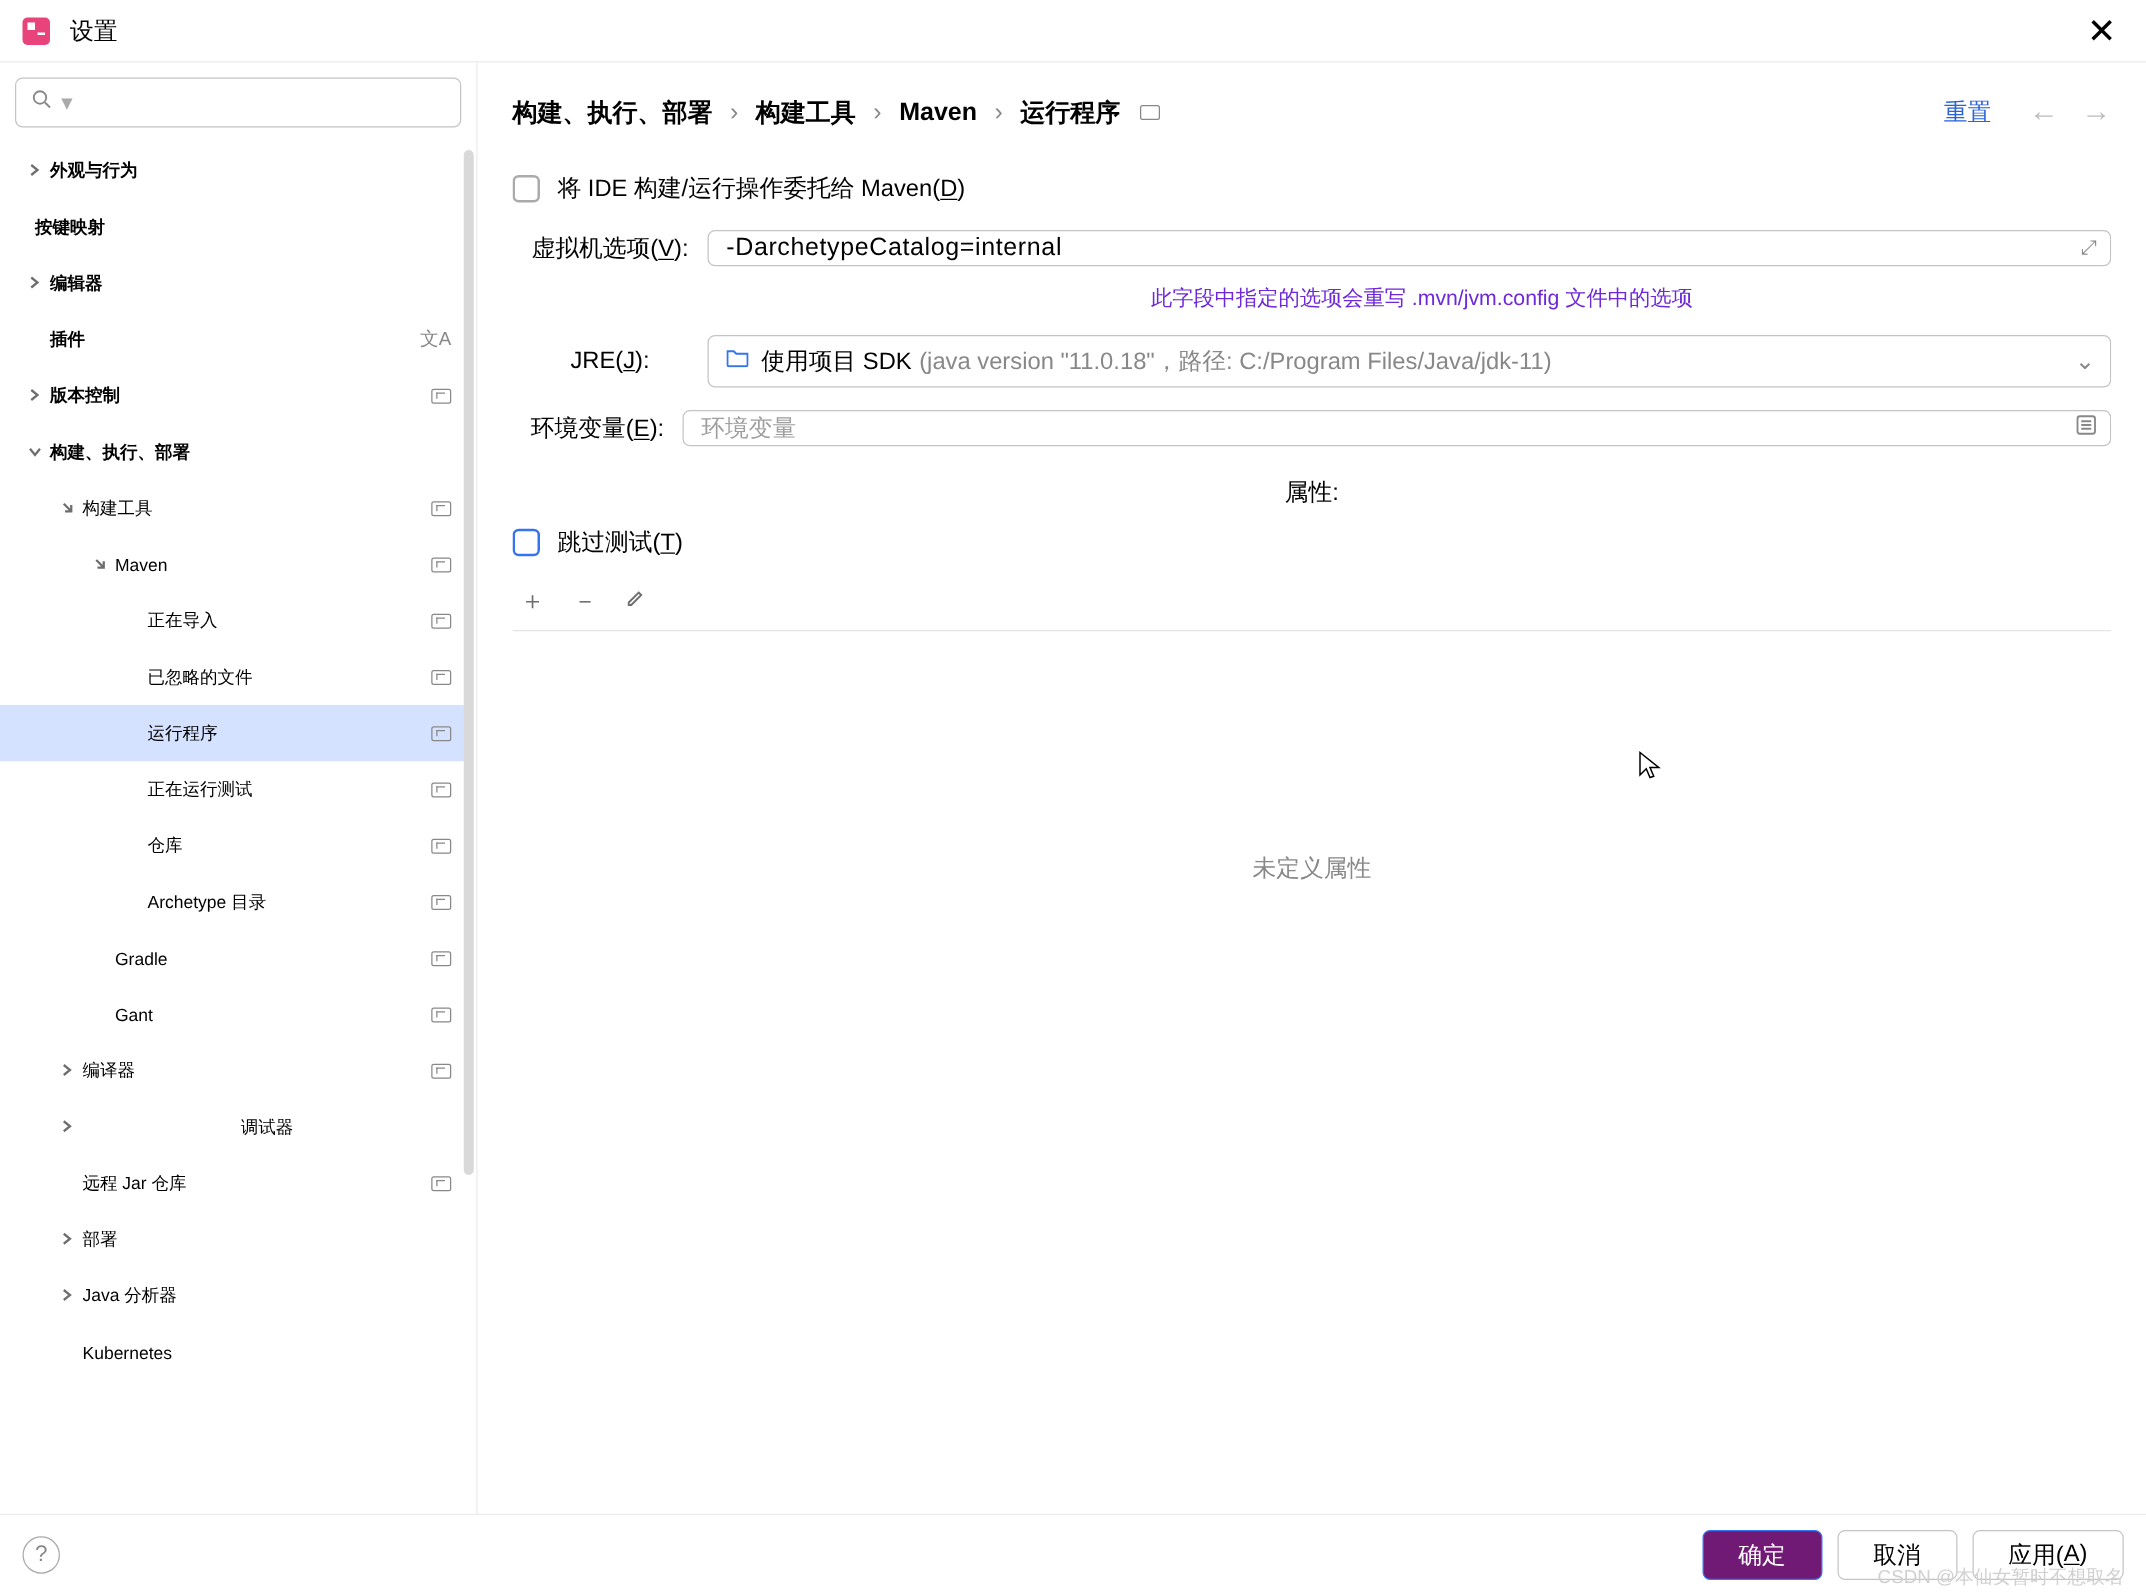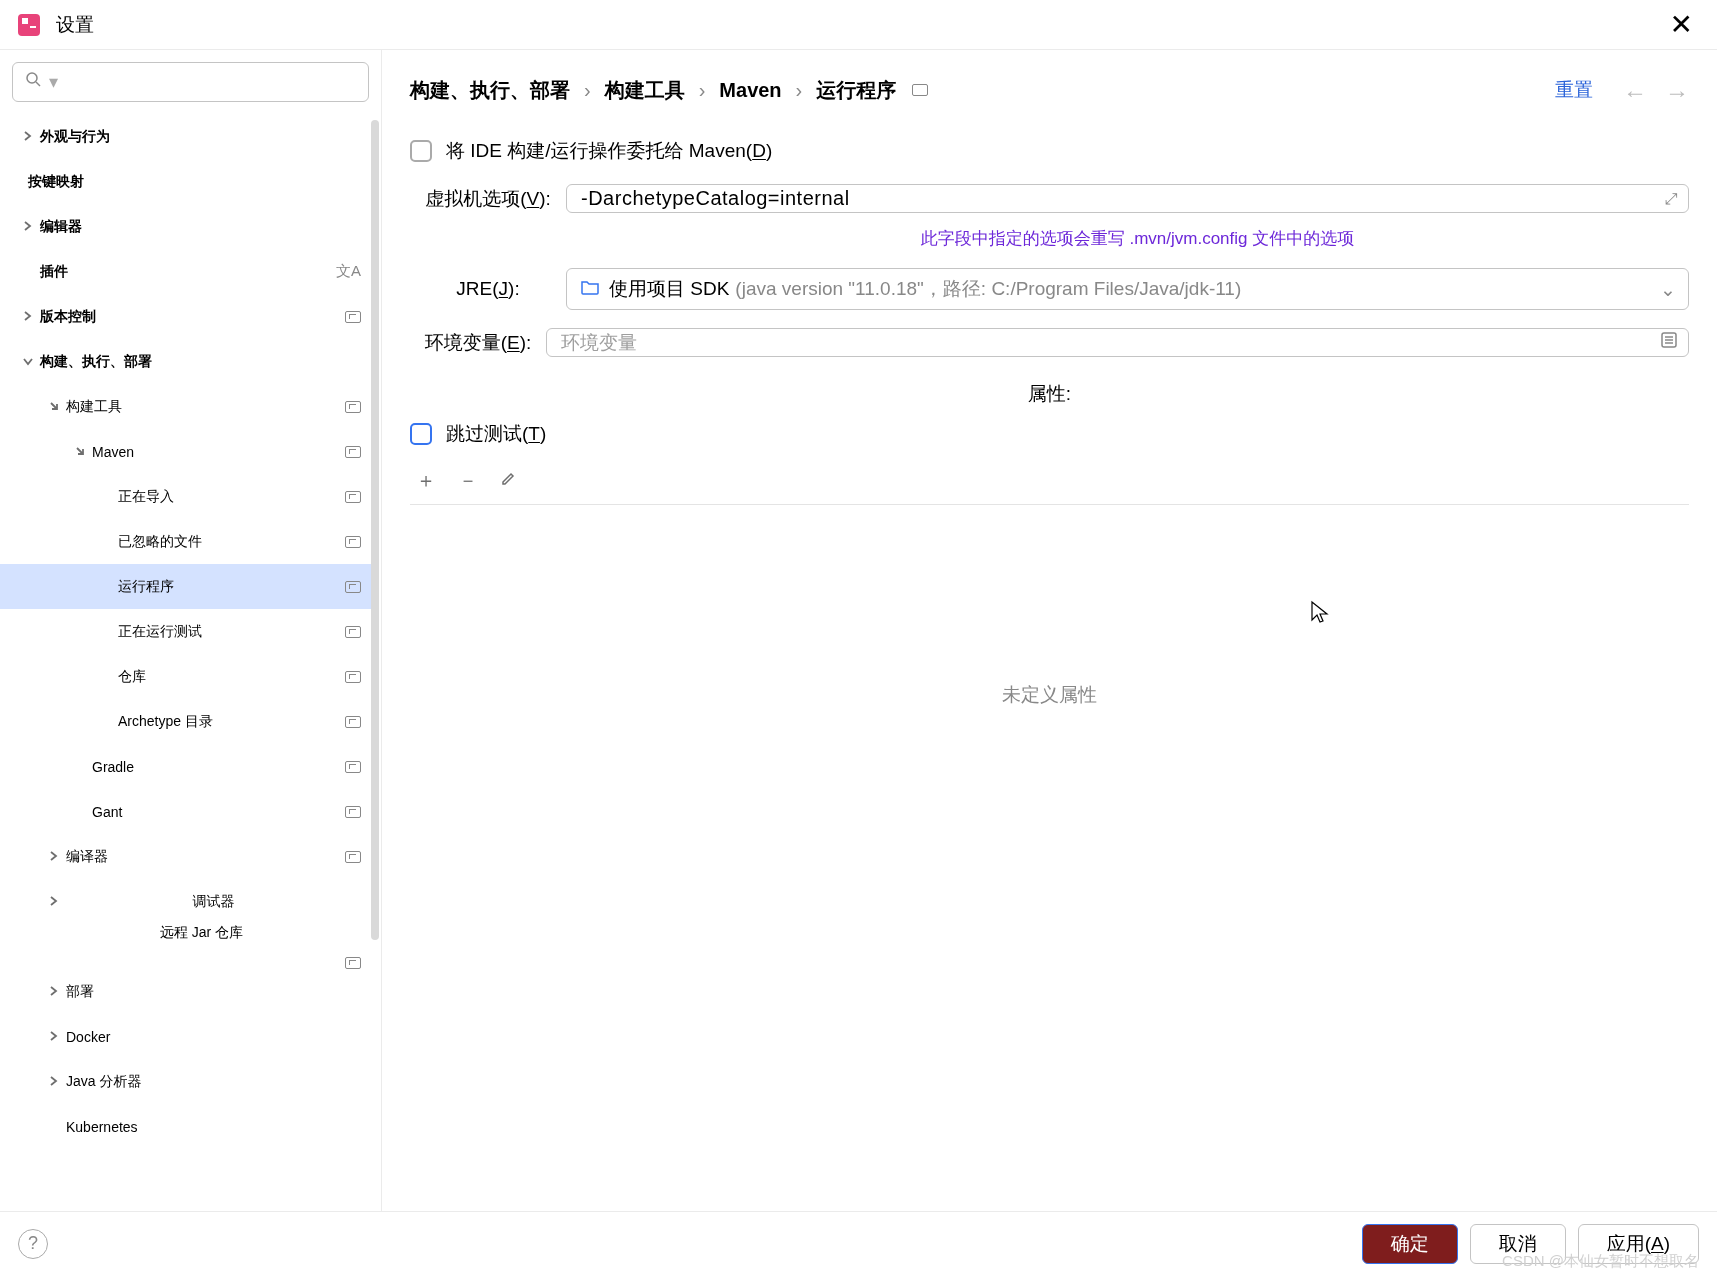--- a/index.html
+++ b/index.html
@@ -52,21 +52,21 @@
 .dropdown .caret { position: absolute; right: 12px; color: #888; }
 .section-label { font-size: 19px; margin-bottom: 14px; }
 .toolbar { display: flex; gap: 22px; padding: 6px 6px 10px 6px; border-bottom: 1px solid #e4e4e4; align-items: center; }
 .toolbar .tb-btn { color: #6e6e6e; cursor: pointer; font-size: 20px; }
 .prop-area { border: none; height: 380px; display: flex; align-items: center; justify-content: center; color: #888; font-size: 19px; border-top: none; }
 .cursor-arrow { position: absolute; left: 900px; top: 478px; pointer-events: none; }
 .footer { height: 64px; border-top: 1px solid #ebebeb; display: flex; align-items: center; padding: 0 18px; position: relative; }
 .help-icon { width: 30px; height: 30px; border: 1.5px solid #aaa; border-radius: 50%; display: flex; align-items: center; justify-content: center; color: #888; cursor: pointer; }
 .footer-spacer { flex: 1; }
 .btn { height: 40px; padding: 0 28px; border-radius: 6px; font-size: 19px; cursor: pointer; margin-left: 12px; border: 1px solid #c4c4c4; background: #fff; display: flex; align-items: center; }
-.btn.primary { background: #7f1d1d; border-color: #3574f0; color: #fff; }
+.btn.primary { background: #701a75; border-color: #3574f0; color: #fff; }
 .watermark { position: absolute; right: 18px; bottom: 4px; font-size: 15px; color: #d0d0d0; }
 .u { text-decoration: underline; text-underline-offset: 2px; }
 </style>
 </head>
 <body>
 
 <div class="titlebar">
   <span class="titlebar-icon">
     <svg viewBox="0 0 26 26" width="26" height="26">
         <rect x="2" y="2" width="22" height="22" rx="4" fill="#e8437a"></rect>
@@ -187,36 +187,30 @@
             </svg></span>
           <span class="label">编译器</span>
           <span class="scheme-icon"></span>
         </div>
         <div class="tree-item" style="padding-left: 42px; text-align: center;">
           <span class="arrow"><svg width="12" height="12" viewBox="0 0 12 12">
               <path d="M3 2 L8 6 L3 10" fill="none" stroke="#6e6e6e" stroke-width="1.8"></path>
             </svg></span>
           <span class="label">调试器</span>
         </div>
-        <div class="tree-item" style="padding-left: 42px; flex-direction: column;">
+        <div class="tree-item" style="padding-left: 42px;">
           <span class="arrow"></span>
           <span class="label">远程 Jar 仓库</span>
           <span class="scheme-icon"></span>
         </div>
         <div class="tree-item" style="padding-left: 42px;">
           <span class="arrow"><svg width="12" height="12" viewBox="0 0 12 12">
               <path d="M3 2 L8 6 L3 10" fill="none" stroke="#6e6e6e" stroke-width="1.8"></path>
             </svg></span>
           <span class="label">部署</span>
-        </div>
-        <div class="tree-item" style="padding-left: 42px;">
-          <span class="arrow"><svg width="12" height="12" viewBox="0 0 12 12">
-              <path d="M3 2 L8 6 L3 10" fill="none" stroke="#6e6e6e" stroke-width="1.8"></path>
-            </svg></span>
-          <span class="label">Docker</span>
         </div>
         <div class="tree-item" style="padding-left: 42px;">
           <span class="arrow"><svg width="12" height="12" viewBox="0 0 12 12">
               <path d="M3 2 L8 6 L3 10" fill="none" stroke="#6e6e6e" stroke-width="1.8"></path>
             </svg></span>
           <span class="label">Java 分析器</span>
         </div>
         <div class="tree-item" style="padding-left: 42px;">
           <span class="arrow"></span>
           <span class="label">Kubernetes</span>

